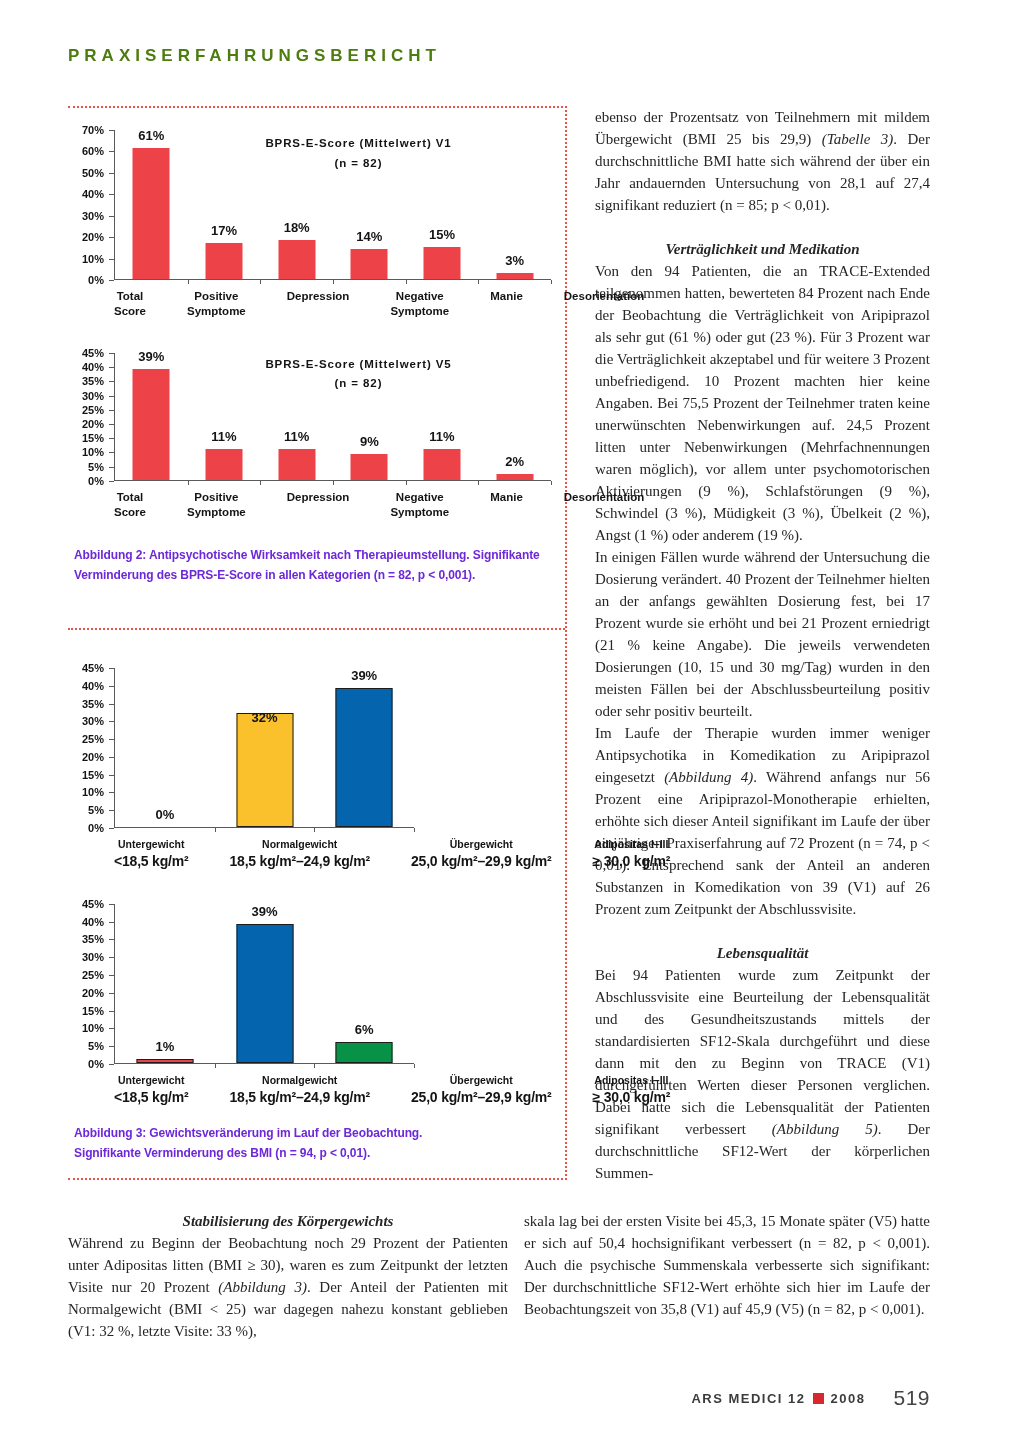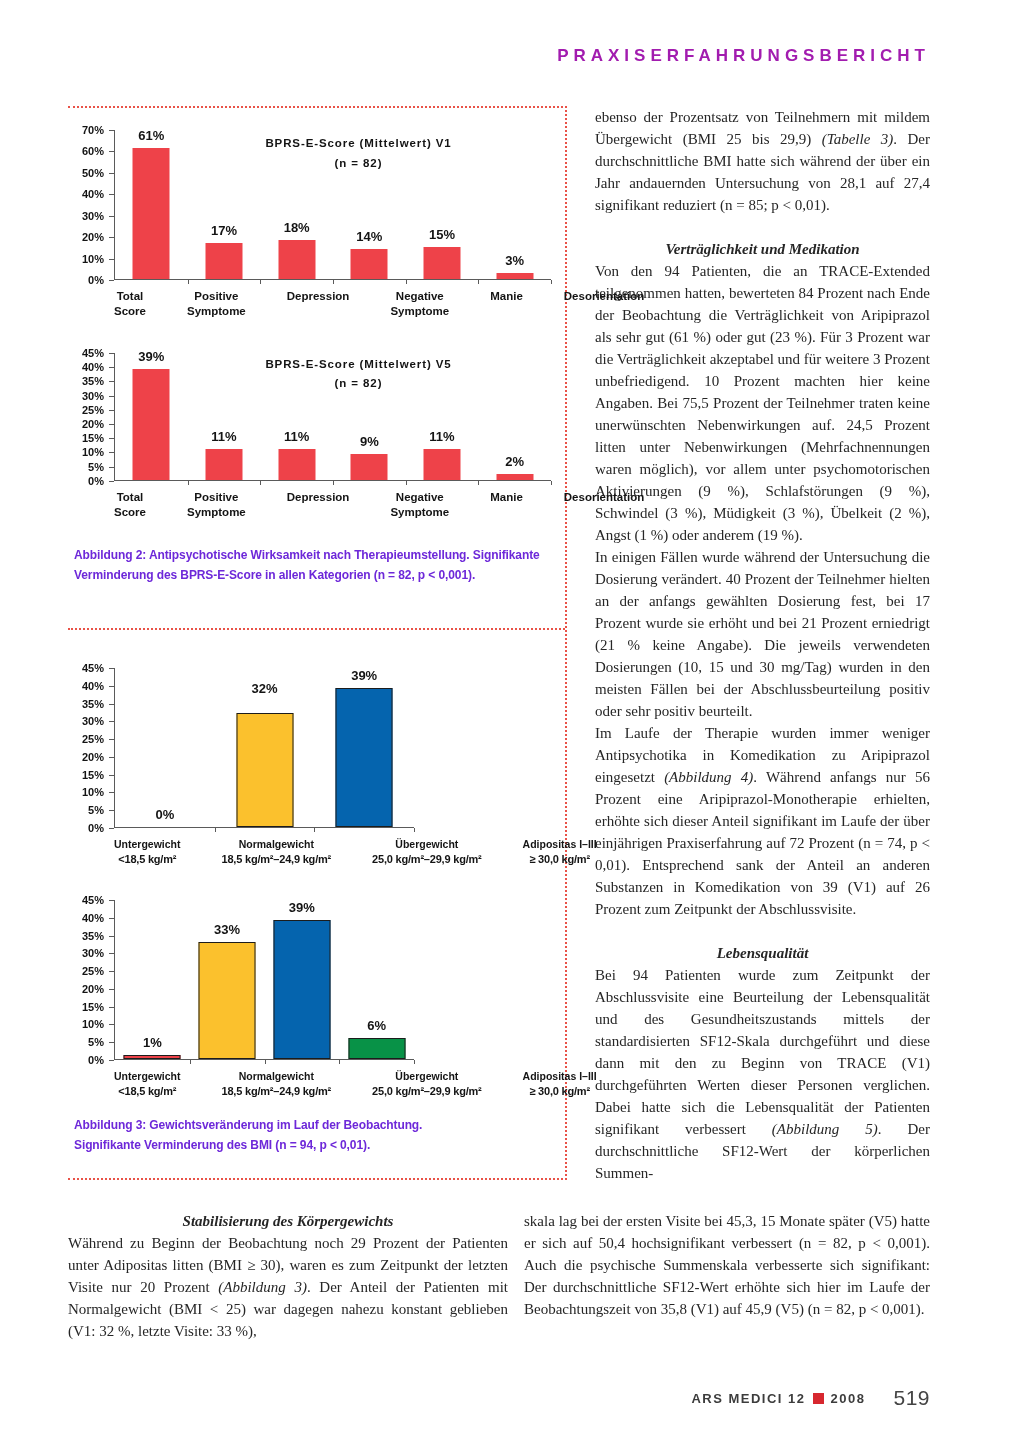--- a/index.html
+++ b/index.html
@@ -8,26 +8,25 @@
     position:relative;
     width:1024px; height:1448px;
     margin:0 auto;
     background:#ffffff;
     font-family:"Liberation Serif", serif;
     padding:46px 94px 0 68px;
     overflow:hidden;
   }
   
   .masthead {
-    text-align:right;
     font-family:"Liberation Sans", sans-serif;
     font-weight:bold;
     font-size:17px;
     letter-spacing:5px;
-    color:#a21caf;
+    color:#4d7c0f;
   }
   
   .content-top { display:flex; margin-top:40px; align-items:flex-start; }
   .figures-col {
     width:499px; flex:none;
     border-top:2px dotted #e95248;
     border-right:2px dotted #e95248;
     border-bottom:2px dotted #e95248;
   }
   .figure-box { padding:22px 4px 0 6px; }
@@ -81,21 +80,21 @@
     position:absolute; left:50%; transform:translateX(-50%);
     font-size:13px; white-space:nowrap;
   }
   .xtick { position:absolute; right:-1px; bottom:-5px; width:1px; height:4px; background:#5a5a5a; }
   .xrow { display:flex; margin-left:40px;gap:41px; }
   .xlab {
     flex:1; text-align:center; padding-top:9px;
     font-size:11.5px; line-height:1.3; white-space:pre-line;
   }
   .xlab .cname { font-size:10.5px; line-height:1.4; white-space:nowrap; }
-  .xlab .crange { font-size:11px; letter-spacing:-0.2px; white-space:nowrap; }
+  .xlab .crange { font-size:14px; letter-spacing:-0.2px; white-space:nowrap; }
   
   .text-col {
     flex:1;
     padding-left:28px;
     font-size:15px;
     line-height:22px;
     text-align:justify;
     color:#262626;
   }
   .text-col p { margin:0; }
@@ -307,21 +306,21 @@
                 <div class="ylab" style="top: 155px;">0%</div>
                 <div class="ytick" style="top: 160px;"></div>
               </div>
               <div class="plot" style="height: 160px; width: 300px;">
                 <div class="slot">
                   <div class="bar-label" style="bottom: 5px;">0%</div>
                   <div class="xtick"></div>
                 </div>
                 <div class="slot">
                   <div class="bar" style="width: 57px; height: 114px; background: rgb(251, 193, 45); border: 1px solid rgb(28, 28, 28);"></div>
-                  <div class="bar-label" style="bottom: 131px;">32%</div>
+                  <div class="bar-label" style="bottom: 102px;">32%</div>
                   <div class="xtick"></div>
                 </div>
                 <div class="slot">
                   <div class="bar" style="width: 57px; height: 139px; background: rgb(5, 100, 174); border: 1px solid rgb(28, 28, 28);"></div>
                   <div class="bar-label" style="bottom: 144px;">39%</div>
                   <div class="xtick"></div>
                 </div>
               </div>
             </div>
             <div class="xrow" style="width: 300px; margin-left: 40px;">
@@ -355,25 +354,20 @@
                 <div class="ylab" style="top: 155px;">0%</div>
                 <div class="ytick" style="top: 160px;"></div>
               </div>
               <div class="plot" style="height: 160px; width: 300px;">
                 <div class="slot">
                   <div class="bar" style="width: 57px; height: 4px; background: rgb(238, 66, 73); border: 1px solid rgb(28, 28, 28);"></div>
                   <div class="bar-label" style="bottom: 9px;">1%</div>
                   <div class="xtick"></div>
                 </div>
                 <div class="slot">
-                  <div class="bar" style="width: 57px; height: 117px; background: rgb(251, 193, 45); border: 1px solid rgb(28, 28, 28);"></div>
-                  <div class="bar-label" style="bottom: 122px;">33%</div>
-                  <div class="xtick"></div>
-                </div>
-                <div class="slot">
                   <div class="bar" style="width: 57px; height: 139px; background: rgb(5, 100, 174); border: 1px solid rgb(28, 28, 28);"></div>
                   <div class="bar-label" style="bottom: 144px;">39%</div>
                   <div class="xtick"></div>
                 </div>
                 <div class="slot">
                   <div class="bar" style="width: 57px; height: 21px; background: rgb(8, 146, 71); border: 1px solid rgb(28, 28, 28);"></div>
                   <div class="bar-label" style="bottom: 26px;">6%</div>
                   <div class="xtick"></div>
                 </div>
               </div>

